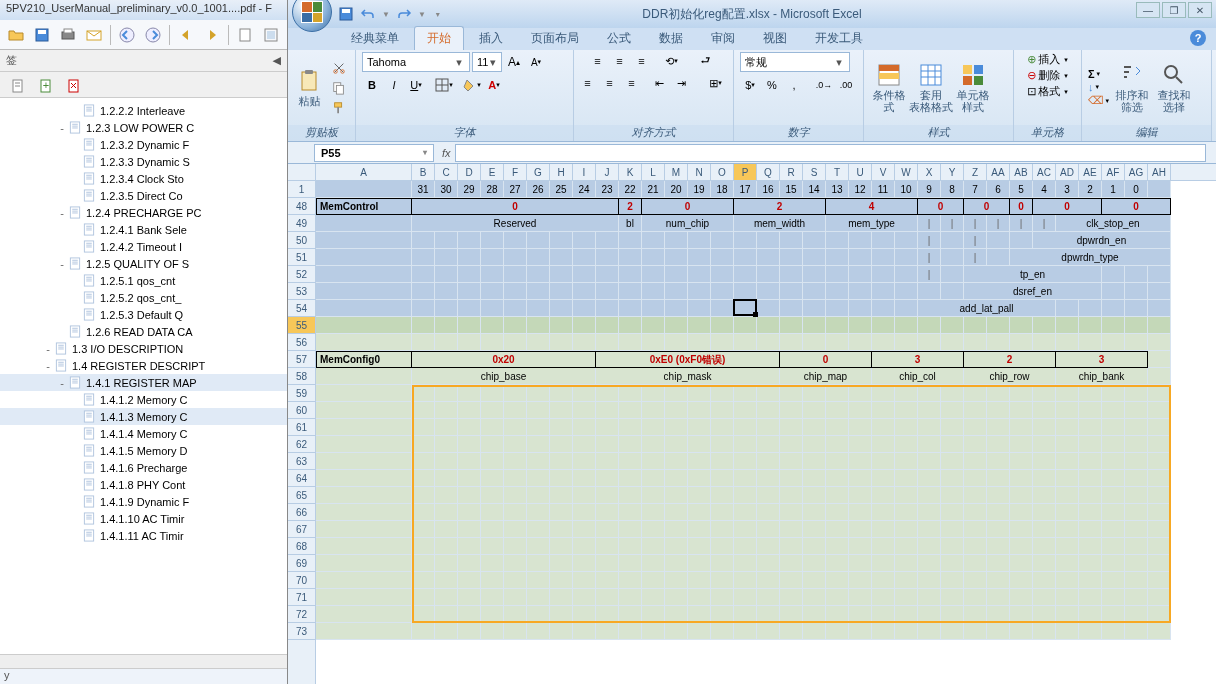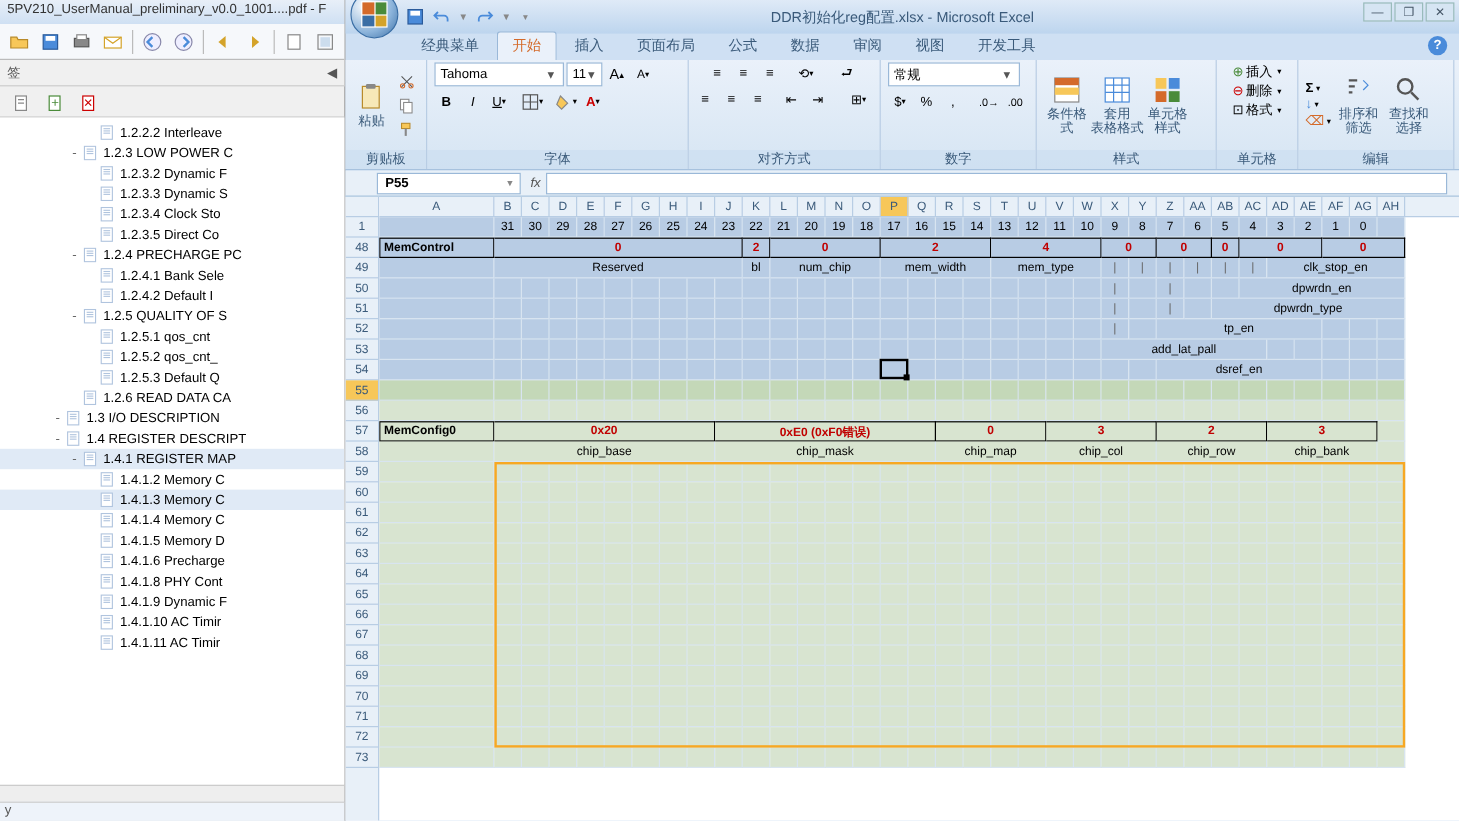--- a/index.html
+++ b/index.html
@@ -38,21 +38,21 @@
 .win-btn { width:24px; height:16px; background:#d6e5f3; border:1px solid #9bb; display:flex; align-items:center; justify-content:center; color:#456; font-size:10px; }
 
 .ribbon-tabs { height:22px; display:flex; align-items:flex-end; padding-left:50px; gap:2px; position:relative; }
 .rtab { padding:3px 12px; color:#3a5a7a; border:1px solid transparent; border-bottom:none; font-size:12px; }
 .rtab.active { background:#eaf1fa; border-color:#9ab8d8; border-radius:3px 3px 0 0; color:#d46a2a; }
 .help-icon { position:absolute; right:10px; top:2px; width:16px; height:16px; border-radius:50%; background:#4a8bda; color:#fff; text-align:center; line-height:16px; font-weight:bold; }
 
 .ribbon { height:92px; background:linear-gradient(#eaf1fa,#d6e5f3); border-bottom:1px solid #9ab8d8; display:flex; }
 .rgroup { border-right:1px solid #b8cde4; display:flex; flex-direction:column; }
 .rgroup-body { flex:1; display:flex; align-items:center; padding:2px 6px; gap:4px; }
-.rgroup-label { height:16px; text-align:center; color:#3a5a7a; font-size:11px; background:rgba(200,220,240,0.5); position:relative; }
+.rgroup-label { height:16px; text-align:center; color:#3a5a7a; font-size:11px; background:rgba(200,220,240,0.5); position:relative;font-style:italic; }
 .big-btn { width:38px; height:60px; display:flex; flex-direction:column; align-items:center; justify-content:center; gap:2px; }
 .big-btn .ico { width:24px; height:24px; }
 .big-btn .lbl { font-size:11px; color:#3a5a7a; text-align:center; line-height:12px; }
 .col-btns { display:flex; flex-direction:column; gap:2px; }
 .sm-btn { width:20px; height:18px; display:flex; align-items:center; justify-content:center; border:1px solid transparent; }
 .font-row { display:flex; gap:2px; align-items:center; }
 .font-box { height:20px; border:1px solid #9ab8d8; background:#fff; padding:0 4px; display:flex; align-items:center; }
 .font-name { width:108px; }
 .font-size { width:30px; }
 .drop-arr { width:12px; text-align:center; color:#555; }
@@ -286,21 +286,21 @@
       <div class="outline-item" style="padding-left: 70px;">
         <span class="exp"></span>
         <span class="pg">
           <svg viewBox="0 0 12 14">
             <rect x="1" y="1" width="10" height="12" fill="#fff" stroke="#b0c4de"></rect>
             <rect x="3" y="3" width="6" height="1" fill="#b0c4de"></rect>
             <rect x="3" y="5" width="6" height="1" fill="#b0c4de"></rect>
             <rect x="3" y="7" width="6" height="1" fill="#b0c4de"></rect>
           </svg>
         </span>
-        <span>1.2.4.2  Default I</span>
+        <span>1.2.4.2  Timeout I</span>
       </div>
       <div class="outline-item" style="padding-left: 56px;">
         <span class="exp">-</span>
         <span class="pg">
           <svg viewBox="0 0 12 14">
             <rect x="1" y="1" width="10" height="12" fill="#fff" stroke="#b0c4de"></rect>
             <rect x="3" y="3" width="6" height="1" fill="#b0c4de"></rect>
             <rect x="3" y="5" width="6" height="1" fill="#b0c4de"></rect>
             <rect x="3" y="7" width="6" height="1" fill="#b0c4de"></rect>
           </svg>
@@ -1042,54 +1042,54 @@
             <div class="cell " style="width: 23px;"></div>
             <div class="cell " style="width: 23px;"></div>
             <div class="cell " style="width: 23px;"></div>
             <div class="cell " style="width: 23px;"></div>
             <div class="cell " style="width: 23px;"></div>
             <div class="cell " style="width: 23px;"></div>
             <div class="cell " style="width: 23px;"></div>
             <div class="cell " style="width: 23px;"></div>
             <div class="cell " style="width: 23px;"></div>
             <div class="cell " style="width: 23px;"></div>
+            <div class="cell " style="width: 23px;"></div>
+            <div class="cell " style="width: 23px;"></div>
+            <div class="cell " style="width: 138px;">dsref_en</div>
+            <div class="cell " style="width: 23px;"></div>
+            <div class="cell " style="width: 23px;"></div>
+            <div class="cell " style="width: 23px;"></div>
+          </div>
+          <div class="row blue">
+            <div class="cell " style="width: 96px;"></div>
+            <div class="cell " style="width: 23px;"></div>
+            <div class="cell " style="width: 23px;"></div>
+            <div class="cell " style="width: 23px;"></div>
+            <div class="cell " style="width: 23px;"></div>
+            <div class="cell " style="width: 23px;"></div>
+            <div class="cell " style="width: 23px;"></div>
+            <div class="cell " style="width: 23px;"></div>
+            <div class="cell " style="width: 23px;"></div>
+            <div class="cell " style="width: 23px;"></div>
+            <div class="cell " style="width: 23px;"></div>
+            <div class="cell " style="width: 23px;"></div>
+            <div class="cell " style="width: 23px;"></div>
+            <div class="cell " style="width: 23px;"></div>
+            <div class="cell " style="width: 23px;"></div>
+            <div class="cell " style="width: 23px;"></div>
+            <div class="cell " style="width: 23px;"></div>
+            <div class="cell " style="width: 23px;"></div>
+            <div class="cell " style="width: 23px;"></div>
+            <div class="cell " style="width: 23px;"></div>
+            <div class="cell " style="width: 23px;"></div>
+            <div class="cell " style="width: 23px;"></div>
+            <div class="cell " style="width: 23px;"></div>
             <div class="cell " style="width: 138px;">add_lat_pall</div>
             <div class="cell " style="width: 23px;"></div>
             <div class="cell " style="width: 23px;"></div>
-            <div class="cell " style="width: 23px;"></div>
-            <div class="cell " style="width: 23px;"></div>
-            <div class="cell " style="width: 23px;"></div>
-          </div>
-          <div class="row blue">
-            <div class="cell " style="width: 96px;"></div>
-            <div class="cell " style="width: 23px;"></div>
-            <div class="cell " style="width: 23px;"></div>
-            <div class="cell " style="width: 23px;"></div>
-            <div class="cell " style="width: 23px;"></div>
-            <div class="cell " style="width: 23px;"></div>
-            <div class="cell " style="width: 23px;"></div>
-            <div class="cell " style="width: 23px;"></div>
-            <div class="cell " style="width: 23px;"></div>
-            <div class="cell " style="width: 23px;"></div>
-            <div class="cell " style="width: 23px;"></div>
-            <div class="cell " style="width: 23px;"></div>
-            <div class="cell " style="width: 23px;"></div>
-            <div class="cell " style="width: 23px;"></div>
-            <div class="cell " style="width: 23px;"></div>
-            <div class="cell " style="width: 23px;"></div>
-            <div class="cell " style="width: 23px;"></div>
-            <div class="cell " style="width: 23px;"></div>
-            <div class="cell " style="width: 23px;"></div>
-            <div class="cell " style="width: 23px;"></div>
-            <div class="cell " style="width: 23px;"></div>
-            <div class="cell " style="width: 23px;"></div>
-            <div class="cell " style="width: 23px;"></div>
-            <div class="cell " style="width: 23px;"></div>
-            <div class="cell " style="width: 23px;"></div>
-            <div class="cell " style="width: 138px;">dsref_en</div>
             <div class="cell " style="width: 23px;"></div>
             <div class="cell " style="width: 23px;"></div>
             <div class="cell " style="width: 23px;"></div>
           </div>
           <div class="row greensel">
             <div class="cell " style="width: 96px;"></div>
             <div class="cell " style="width: 23px;"></div>
             <div class="cell " style="width: 23px;"></div>
             <div class="cell " style="width: 23px;"></div>
             <div class="cell " style="width: 23px;"></div>

